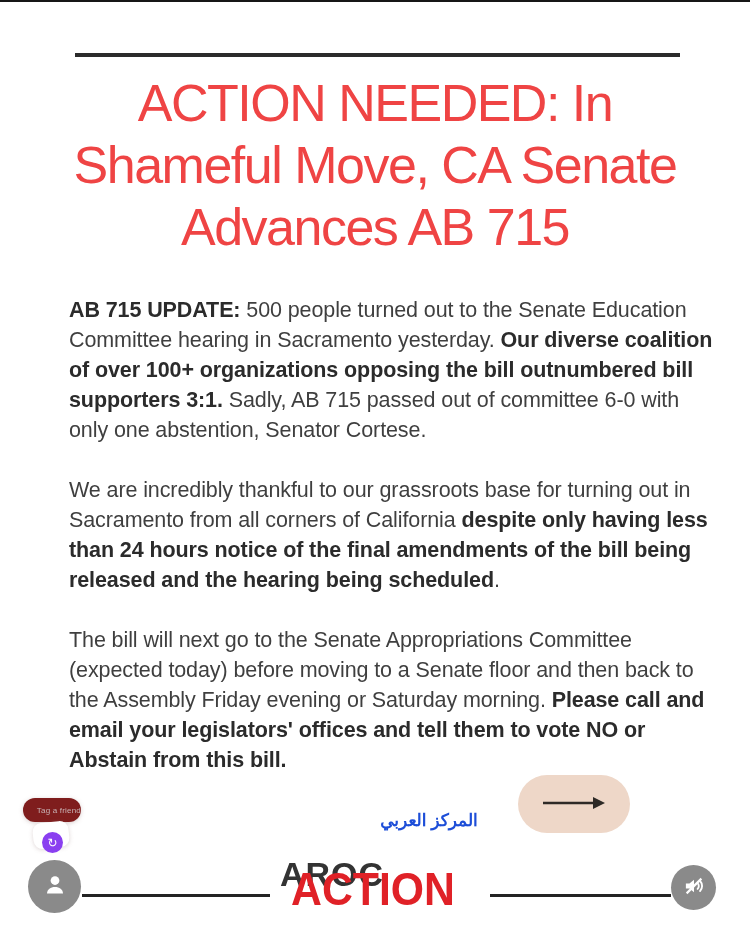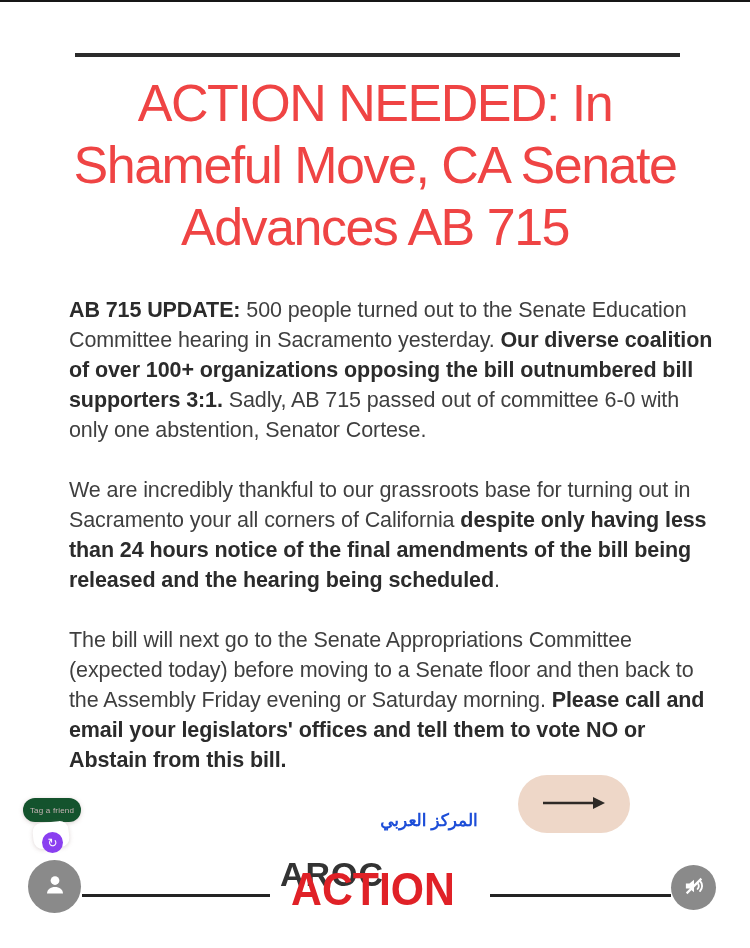--- a/index.html
+++ b/index.html
@@ -31,22 +31,22 @@
   
   .arrow-pill{
     position:absolute;left:518px;top:775px;width:112px;height:58px;
     border-radius:29px;background:var(--pill_beige,#eed7c8);
     display:flex;align-items:center;justify-content:center;
     border:none;cursor:pointer;
   }
   
   .sticker-bubble{
     position:absolute;left:23px;top:798px;width:58px;height:24px;border-radius:13px;
-    background:#14532d;box-shadow:0 1px 4px rgba(150,120,120,.35);
-    display:flex;align-items:center;justify-content:center;
+    background:#7f1d1d;box-shadow:0 1px 4px rgba(150,120,120,.35);
+    display:flex;align-items:center;justify-content:flex-end;
     font-size:8px;color:#c9b4b6;letter-spacing:.2px;
   }
   .sticker-blob{
     position:absolute;left:33px;top:822px;width:36px;height:26px;border-radius:9px;
     background:#ffffff;box-shadow:0 1px 4px rgba(150,120,120,.3);transform:rotate(-6deg);
   }
   .sticker-remix{
     position:absolute;left:42px;top:832px;width:21px;height:21px;border-radius:50%;
     background:var(--sticker_purple,#8a3ff0);
     display:flex;align-items:center;justify-content:center;
@@ -92,21 +92,21 @@
   <div class="top-divider"></div>
 
   <div class="headline">
     <div>ACTION NEEDED: In</div>
     <div>Shameful Move, CA Senate</div>
     <div>Advances AB 715</div>
   </div>
 
   <div class="body-copy">
     <p><strong>AB 715 UPDATE:</strong><span> 500 people turned out to the Senate Education Committee hearing in Sacramento yesterday. </span><strong>Our diverse coalition of over 100+ organizations opposing the bill outnumbered bill supporters 3:1.</strong><span> Sadly, AB 715 passed out of committee 6-0 with only one abstention, Senator Cortese.</span></p>
-    <p><span>We are incredibly thankful to our grassroots base for turning out in Sacramento your all corners of California </span><strong>despite only having less than 24 hours notice of the final amendments of the bill being released and the hearing being scheduled</strong><span>.</span></p>
+    <p><span>We are incredibly thankful to our grassroots base for turning out in Sacramento from all corners of California </span><strong>despite only having less than 24 hours notice of the final amendments of the bill being released and the hearing being scheduled</strong><span>.</span></p>
     <p><span>The bill will next go to the Senate Appropriations Committee (expected today) before moving to a Senate floor and then back to the Assembly Friday evening or Saturday morning. </span><strong>Please call and email your legislators' offices and tell them to vote NO or Abstain from this bill.</strong></p>
   </div>
 
   <button class="arrow-pill">
     <span>
       <svg width="66" height="16" viewBox="0 0 66 16" aria-hidden="true">
         <line x1="2" y1="8" x2="54" y2="8" stroke="#2e2a27" stroke-width="2.6"></line>
         <path d="M52 2 L64 8 L52 14 Z" fill="#2e2a27"></path>
       </svg>
     </span>

